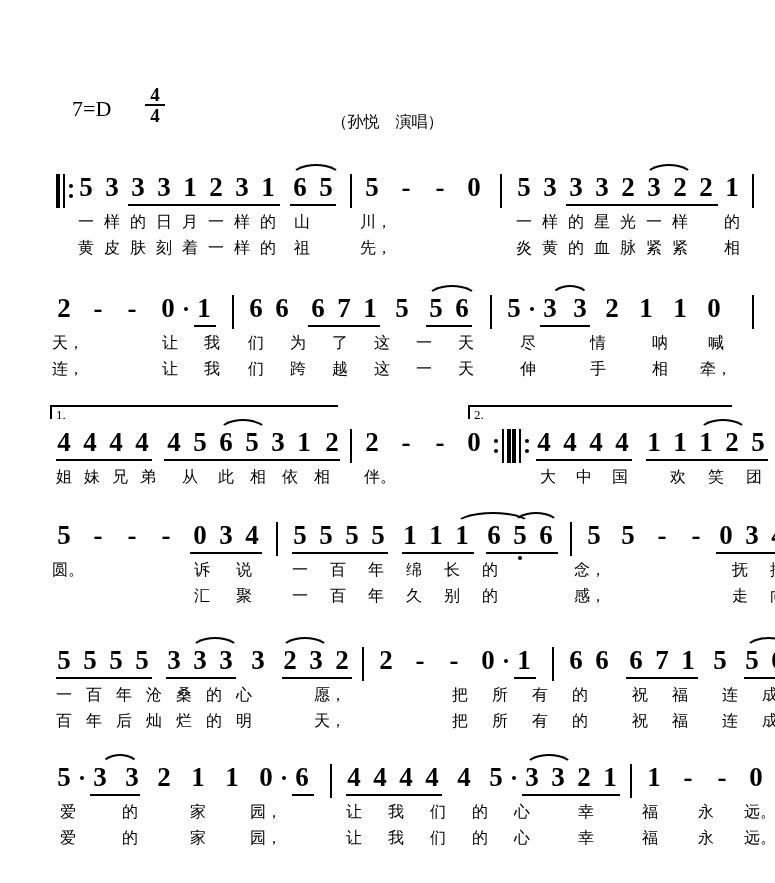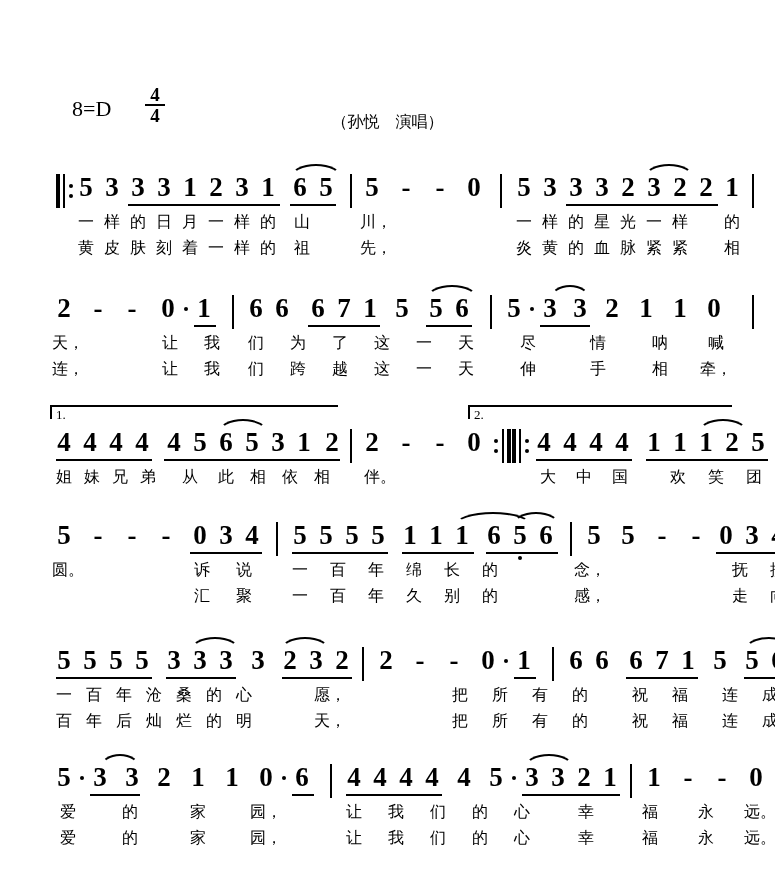--- a/index.html
+++ b/index.html
@@ -182,21 +182,21 @@
     width: 4px; height: 4px; border-radius: 50%; background: #000;
     transform: translateX(-50%);
   }
 </style>
 </head>
 <body>
 
 <div class="sheet">
 
 
-  <div class="key-sig">8=D</div>
+  <div class="key-sig">7=D</div>
 
   <div class="meter">
     <span class="num">4</span>
     <span class="bar"></span>
     <span class="num">4</span>
   </div>
 
   <div class="singer">（孙悦　演唱）</div>
 
 

